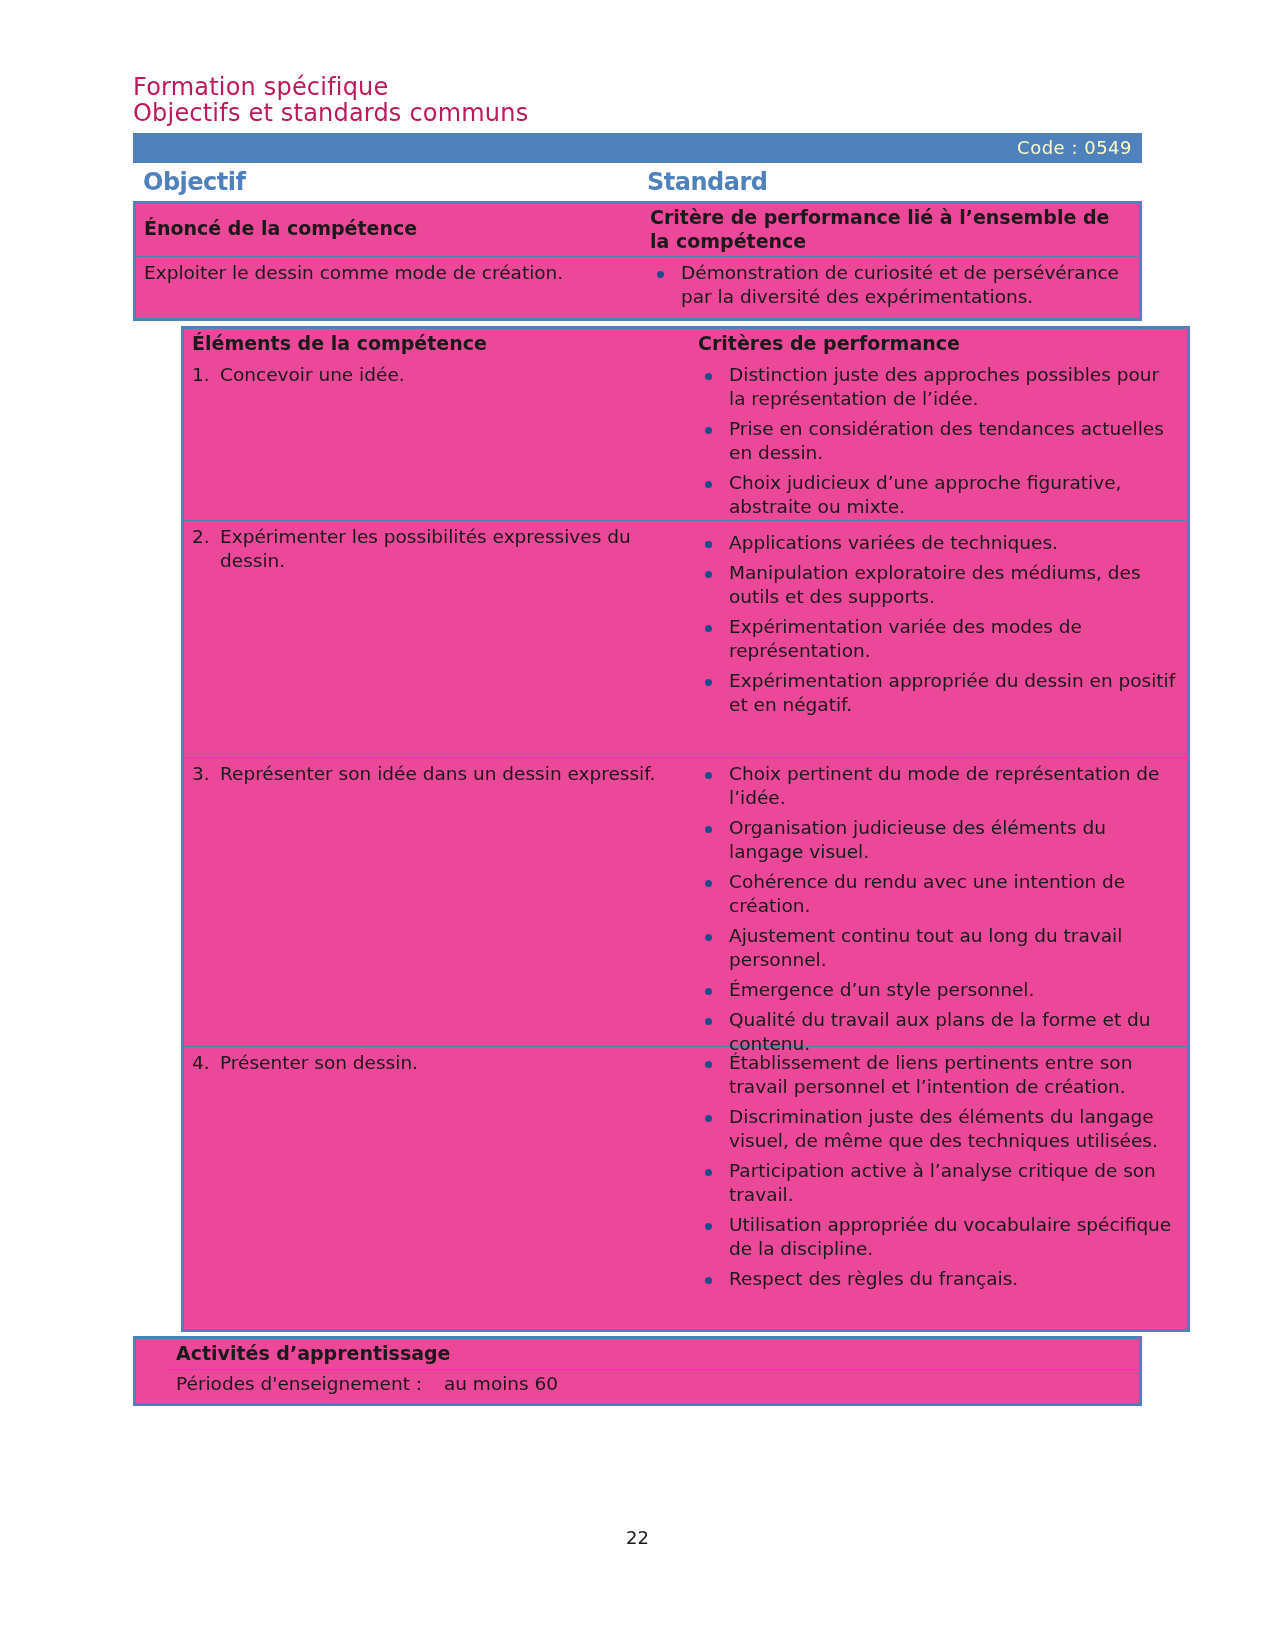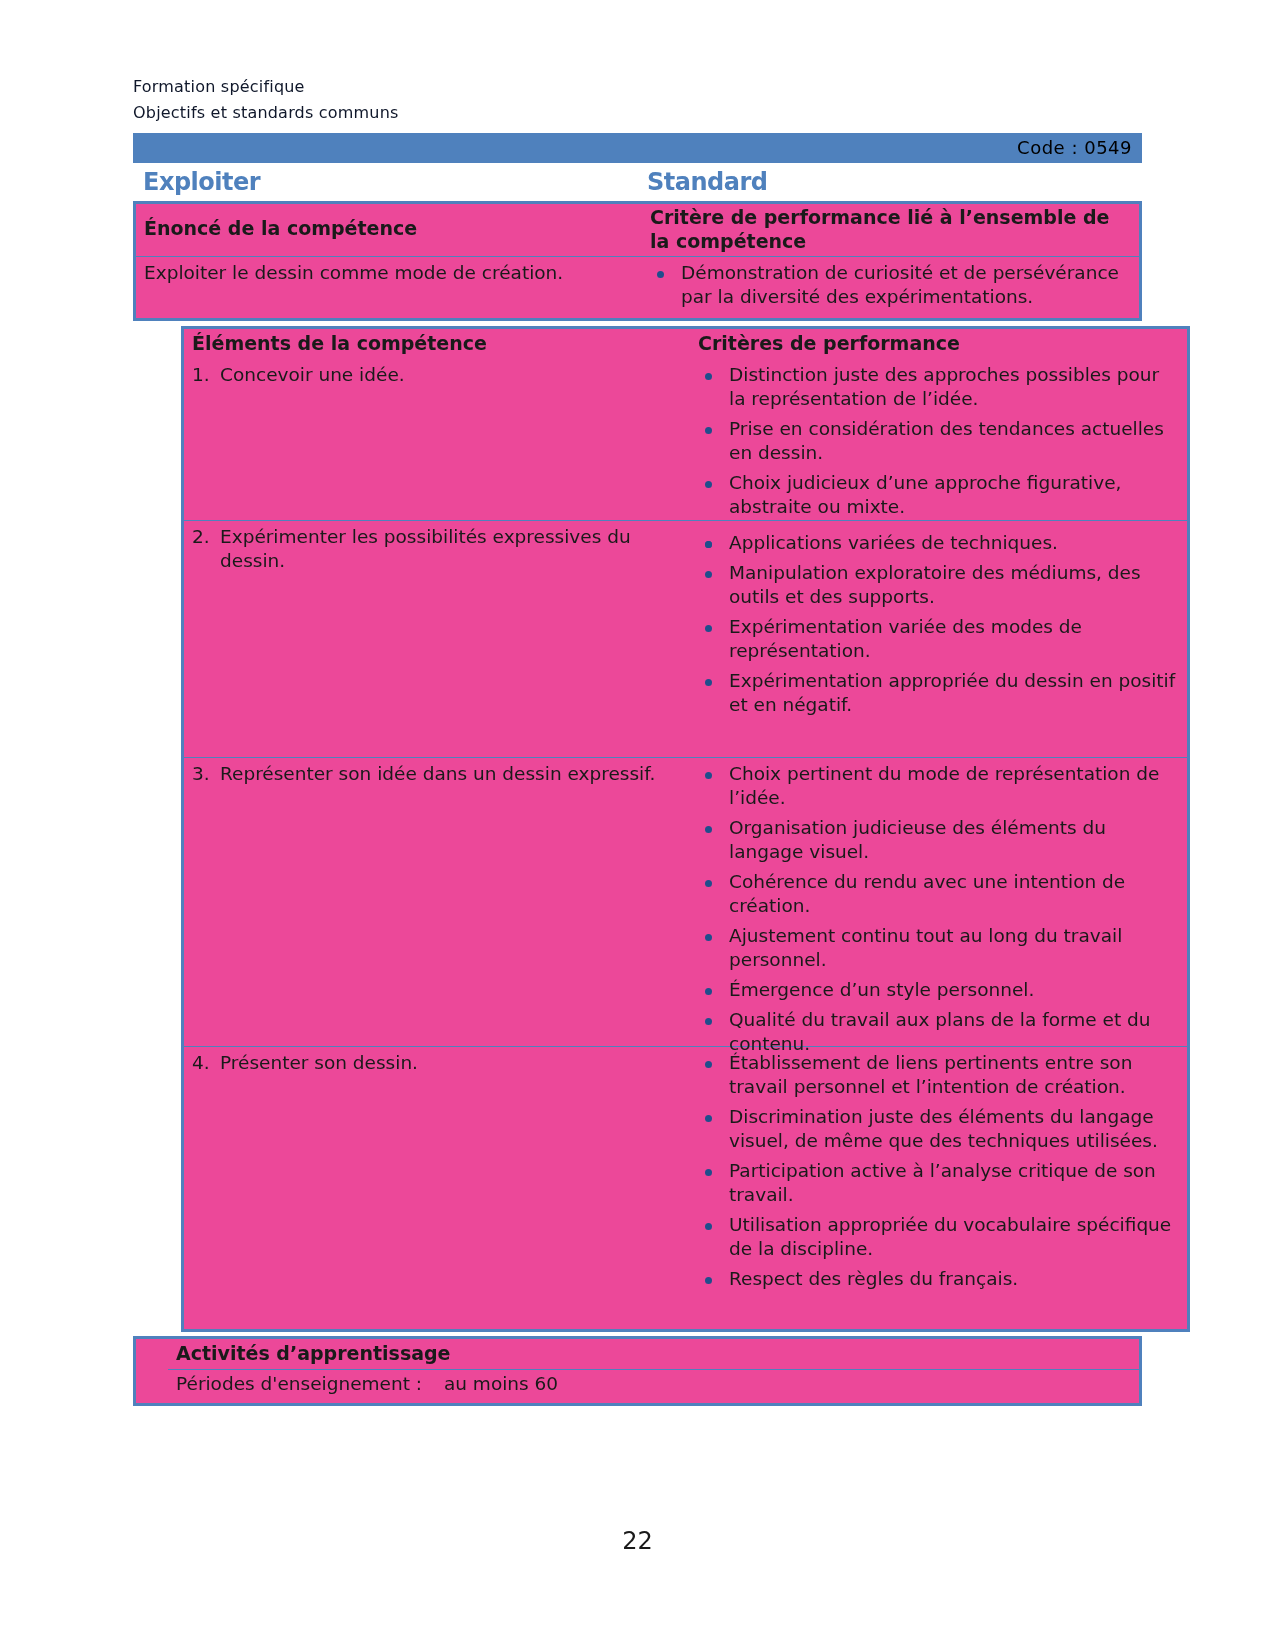--- a/index.html
+++ b/index.html
@@ -1,21 +1,21 @@
 <!DOCTYPE html>
 <html><head>
 <meta charset="utf-8">
 <style>
   html, body { margin: 0; padding: 0; background: #ffffff; }
   body { width: 1275px; height: 1650px; position: relative; overflow: hidden;
          font-family: "DejaVu Sans", sans-serif; color: #1a1a1a; }
-  .page-header { position: absolute; left: 133px; top: 74px; color: #0f172a;
-                 font-size: 16px; line-height: 26px; letter-spacing: 0.2px; }
+  .page-header { position: absolute; left: 133px; top: 74px; color: #be185d;
+                 font-size: 24px; line-height: 26px; letter-spacing: 0.2px; }
   .code-bar { position: absolute; left: 133px; top: 133px; width: 1009px; height: 30px;
-              background: #4f81bd; color: #000000; font-size: 18px; line-height: 30px;
+              background: #4f81bd; color: #fef9c3; font-size: 18px; line-height: 30px;
               text-align: right; box-sizing: border-box; padding-right: 10px; letter-spacing: 0.5px; }
   .col-titles { position: absolute; left: 133px; top: 164px; width: 1009px; height: 36px; }
   .col-title { position: absolute; top: 0; color: #4f81bd; font-weight: bold; font-size: 24px;
                line-height: 36px; letter-spacing: -0.5px; }
   .col-title.left { left: 10px; }
   .col-title.right { left: 514px; }
   .box { position: absolute; left: 133px; width: 1009px; box-sizing: border-box;
          border: 3px solid #4f81bd; background: #ec4899; }
   .row { display: flex; border-top: 1px solid #4f81bd; }
   .row:first-child { border-top: none; }
@@ -24,36 +24,36 @@
   .cell.right { flex: 1; padding-left: 10px; }
   .hdr { font-weight: bold; font-size: 19px; }
   ul.crit { list-style: none; margin: 0; padding: 0; }
   ul.crit li { position: relative; padding-left: 31px; margin-bottom: 6px; }
   ul.crit li:last-child { margin-bottom: 0; }
   ul.crit li .bullet { position: absolute; left: 7px; top: 10px; width: 7px; height: 7px;
                        border-radius: 50%; background: #1f4e8c; }
   .elem { display: flex; }
   .elem .num { width: 28px; flex: none; }
   .page-number { position: absolute; left: 0; width: 1275px; top: 1527px; text-align: center;
-                 font-size: 24px; color: #1a1a1a; }
+                 font-size: 18px; color: #1a1a1a; }
   .periods-label { display: inline-block; }
   .periods-value { display: inline-block; margin-left: 16px; }
 </style>
 </head>
 <body>
 
 <div class="page-header">
   <div>Formation spécifique</div>
   <div>Objectifs et standards communs</div>
 </div>
 
 <div class="code-bar">Code : 0549</div>
 
 <div class="col-titles">
-  <div class="col-title left">Exploiter</div>
+  <div class="col-title left">Objectif</div>
   <div class="col-title right">Standard</div>
 </div>
 
 <div class="box" style="top:201px; height:120px;">
   <div class="row" style="height:52px;">
     <div class="cell left hdr" style="padding-top:12px;">Énoncé de la compétence</div>
     <div class="cell right hdr" style="padding-top:1px; line-height:24px;">Critère de performance lié à l’ensemble de la compétence</div>
   </div>
   <div class="row">
     <div class="cell left">Exploiter le dessin comme mode de création.</div>

